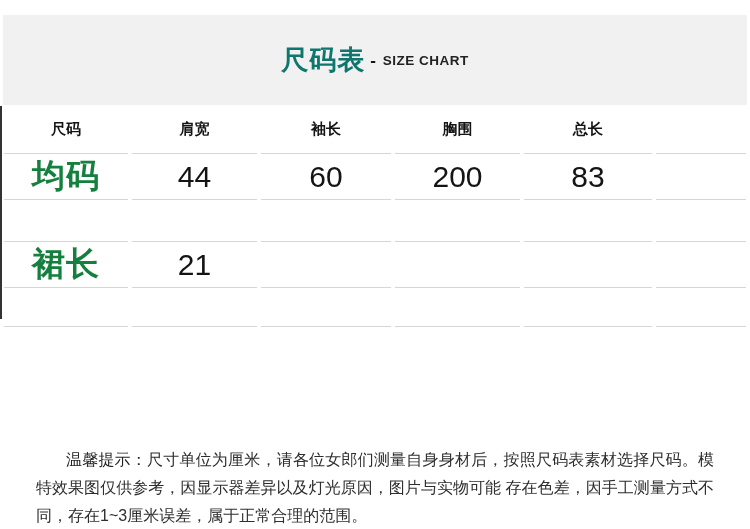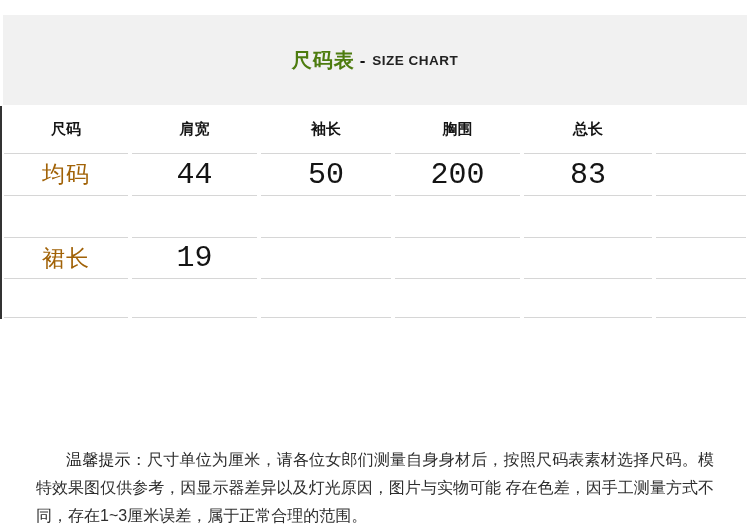--- a/index.html
+++ b/index.html
@@ -16,21 +16,21 @@
   
   .band {
     position: absolute;
     left: 3px; right: 3px; top: 15px;
     height: 90px;
     background: #f1f1f1;
     display: flex;
     align-items: center;
     justify-content: center;
   }
-  .band .t-cn  { font-size: 20px; font-weight: 700; color: #4d7c0f; letter-spacing: 1px; }
+  .band .t-cn  { font-size: 27px; font-weight: 700; color: #0f766e; letter-spacing: 1px; }
   .band .t-dash{ font-size: 17px; font-weight: 700; color: #141414; margin: 2px 7px 0 5px; }
   .band .t-en  { font-size: 13.5px; font-weight: 700; color: #222222; letter-spacing: 0.5px; margin-top: 0; }
 
   
   .left-rule {
     position: absolute;
     left: 0; top: 106px;
     width: 2px; height: 213px;
     background: #333333;
   }
@@ -51,22 +51,22 @@
     vertical-align: middle;
     padding: 0;
     overflow: hidden;
     white-space: nowrap;
   }
   tr.hdr th  { height: 47px; font-size: 15px; font-weight: 700; color: #151515; }
   tr.r1 td   { height: 41px; }
   tr.r2 td   { height: 41px; }
   tr.r3 td   { height: 40px; }
   tr.r4 td   { height: 38px; }
-  td.c-label { font-size: 23px; font-weight: 400; color: #a16207; letter-spacing: 1px; }
-  td.c-num   { font-size: 30px; font-weight: 400; color: #141414; font-family: Liberation Mono, monospace; }
+  td.c-label { font-size: 33px; font-weight: 700; color: #15803d; letter-spacing: 1px; }
+  td.c-num   { font-size: 30px; font-weight: 400; color: #141414; }
 
   
   .tip {
     position: absolute;
     left: 0; right: 0; top: 430px;
     padding: 0 36px;
     font-size: 16px;
     line-height: 28px;
     color: #2e2e2e;
     text-align: justify;
@@ -101,36 +101,36 @@
       <th>尺码</th>
       <th>肩宽</th>
       <th>袖长</th>
       <th>胸围</th>
       <th>总长</th>
       <th></th>
     </tr>
     <tr class="r1">
       <td class="c-label">均码</td>
       <td class="c-num">44</td>
-      <td class="c-num">50</td>
+      <td class="c-num">60</td>
       <td class="c-num">200</td>
       <td class="c-num">83</td>
       <td class="c-num"></td>
     </tr>
     <tr class="r2">
       <td class="c-label"></td>
       <td class="c-num"></td>
       <td class="c-num"></td>
       <td class="c-num"></td>
       <td class="c-num"></td>
       <td class="c-num"></td>
     </tr>
     <tr class="r3">
       <td class="c-label">裙长</td>
-      <td class="c-num">19</td>
+      <td class="c-num">21</td>
       <td class="c-num"></td>
       <td class="c-num"></td>
       <td class="c-num"></td>
       <td class="c-num"></td>
     </tr>
     <tr class="r4">
       <td class="c-label"></td>
       <td class="c-num"></td>
       <td class="c-num"></td>
       <td class="c-num"></td>

